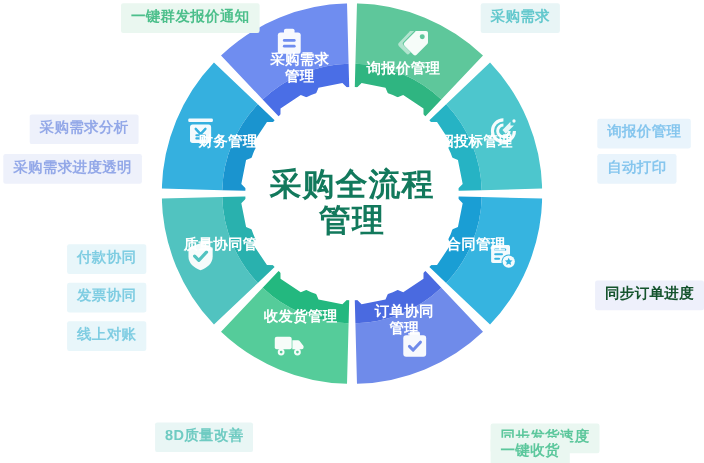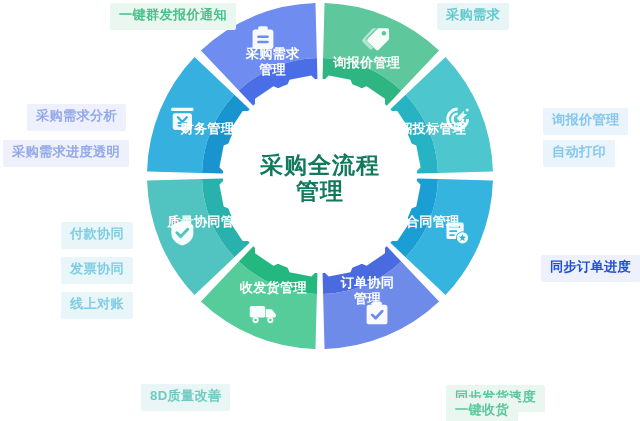--- a/index.html
+++ b/index.html
@@ -47,21 +47,21 @@
   
   #center-text {
     position: absolute;
     left: 220px;
     top: 152px;
     width: 200px;
     text-align: center;
     line-height: 1.14;
     color: #12795c;
     font-weight: 700;
-    font-size: 23px;
+    font-size: 29px;
     letter-spacing: 1px;
     font-family: "Liberation Sans", "DejaVu Sans", sans-serif;
   }
   #center-text .l2 { display: block; }
 
   
   .chip {
     position: absolute;
     padding: 3px 9px 6px 9px;
     font-size: 13.2px;
@@ -69,21 +69,21 @@
     white-space: nowrap;
     letter-spacing: .3px;
     border-radius: 2px;
     font-family: "Liberation Sans", "DejaVu Sans", sans-serif;
   }
   .chip.green  { background:#eaf7f0; color:#4cbf8b; }
   .chip.teal   { background:#e8f5f6; color:#63c8cd; }
   .chip.blue   { background:#eef1fb; color:#93a8e8; }
   .chip.sky    { background:#e9f4fc; color:#86c6ee; }
   .chip.cyan   { background:#e8f6fa; color:#7fcde2; }
-  .chip.indigo { background:#eef0fb; color:#1d4ed8;text-align:center; }
+  .chip.indigo { background:#eef0fb; color:#14532d;text-align:center; }
   .chip.mint   { background:#eaf7f1; color:#5cc79c; }
   .chip.aqua   { background:#e9f6f5; color:#6fcbc2;margin-top:10px; }
 </style>
 </head>
 <body>
 
 <div id="stage">
 
   <div id="wheel">
     <svg width="346" height="346" viewBox="0 0 346 346" xmlns="http://www.w3.org/2000/svg">

